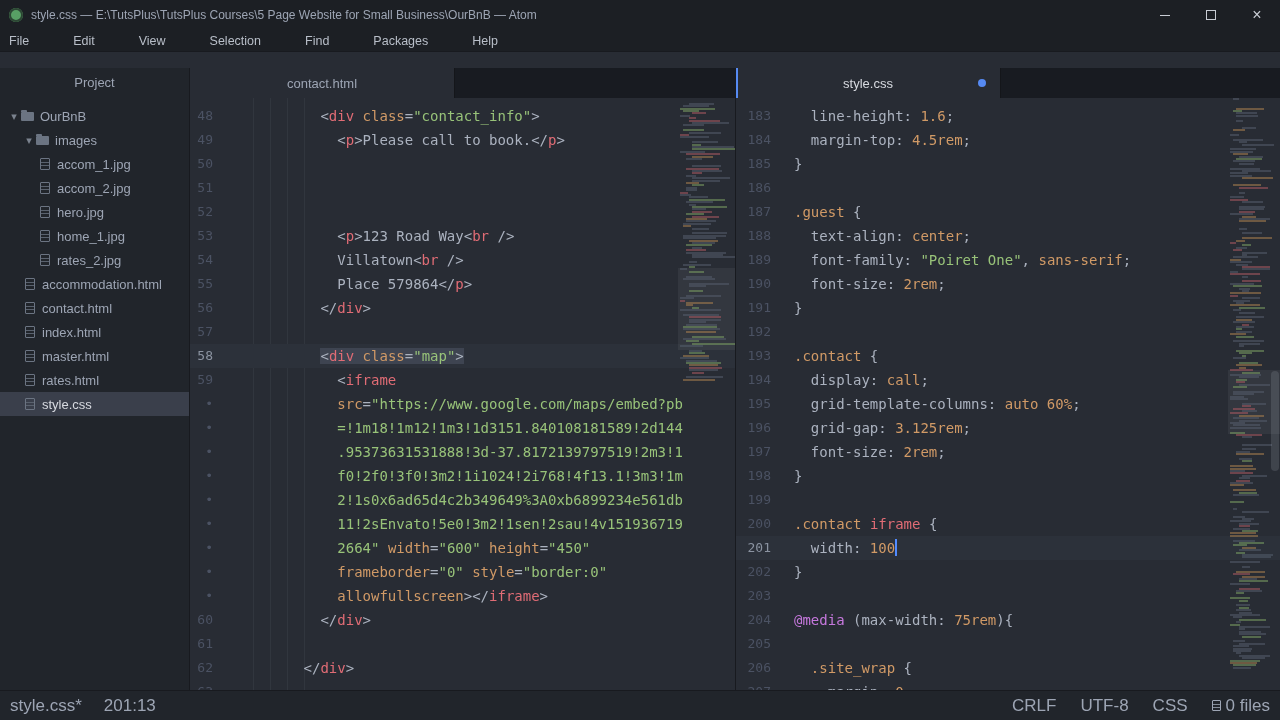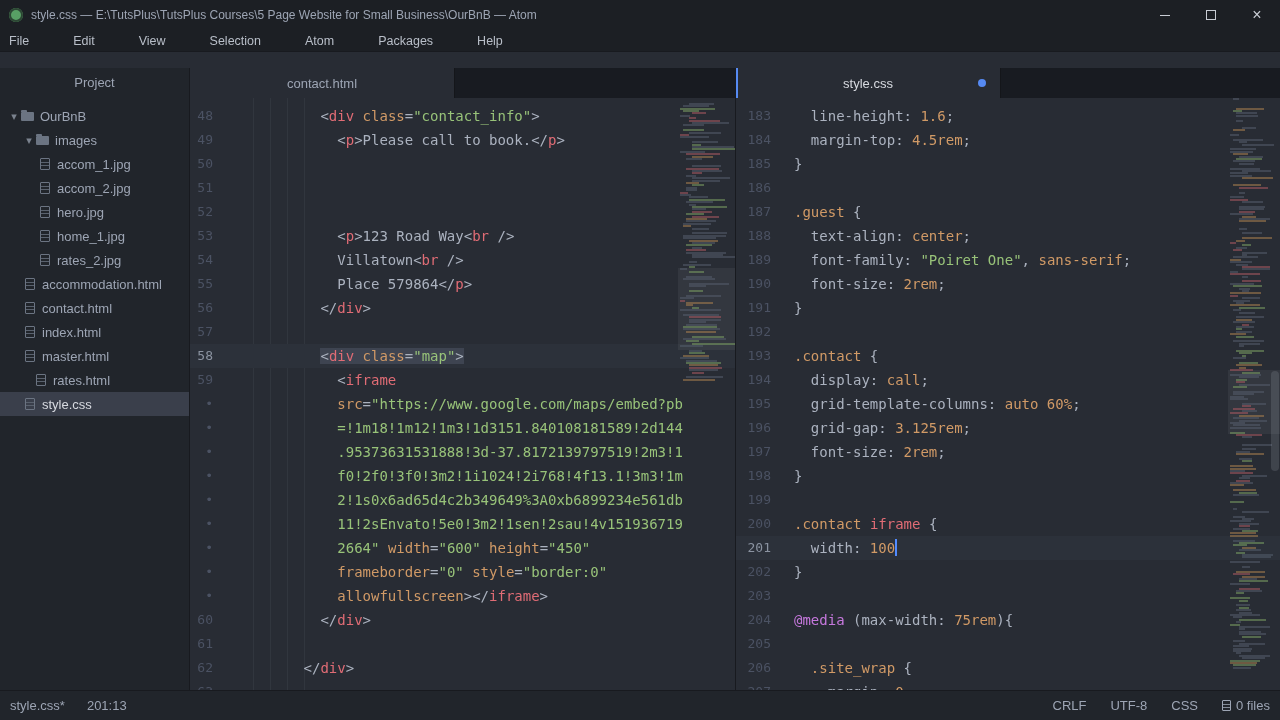--- a/index.html
+++ b/index.html
@@ -88,21 +88,21 @@
   .pane-right .minimap { width:52px; }
   .mbar { position:absolute; height:2px; opacity:0.55; }
   .mm-overlay { position:absolute; left:0; right:0; background:rgba(255,255,255,0.055); }
   .pane-left  .mm-overlay { top:170px; height:82px; }
   .pane-right .mm-overlay { top:272px; height:64px; }
   .vscroll { position:absolute; right:1px; top:273px; width:8px; height:100px;
              background:rgba(171,178,191,0.18); border-radius:4px; z-index:3; }
 
   
   .statusbar { height:30px; flex:0 0 30px; background:#21252b; border-top:1px solid #181a1f;
-               display:flex; align-items:center; font-size:13px; color:#9da5b4; padding:0 10px; }
+               display:flex; align-items:center; font-size:17px; color:#9da5b4; padding:0 10px; }
   .sb-left { display:flex; gap:22px; flex:1 1 auto; }
   .sb-right { display:flex; gap:24px; align-items:center; }
   .git { display:flex; align-items:center; gap:5px; }
   .doc-ico { width:9px; height:11px; border:1px solid #9da5b4; border-radius:1px; display:inline-block;
              background:linear-gradient(transparent 3px,#848c99 3px,#848c99 4px,transparent 4px,
                         transparent 6px,#848c99 6px,#848c99 7px,transparent 7px); }
 </style>
 </head>
 <body>
 
@@ -120,21 +120,21 @@
     <span class="win-btn">
         <span class="glyph-close">×</span>
       </span>
   </header>
 
   <nav class="menubar" id="menubar">
       <span class="menu-item">File</span>
       <span class="menu-item">Edit</span>
       <span class="menu-item">View</span>
       <span class="menu-item">Selection</span>
-      <span class="menu-item">Atom</span>
+      <span class="menu-item">Find</span>
       <span class="menu-item">Packages</span>
       <span class="menu-item">Help</span>
     </nav>
 
   <div class="main">
 
     <aside class="sidebar">
       <div class="side-header">Project</div>
       <div class="tree" id="tree">
           <div class="tree-row" style="padding-left: 8px;">
@@ -176,21 +176,21 @@
             <span>contact.html</span>
           </div>
           <div class="tree-row" style="padding-left: 23px;">
             <span class="icon-file"></span>
             <span>index.html</span>
           </div>
           <div class="tree-row" style="padding-left: 23px;">
             <span class="icon-file"></span>
             <span>master.html</span>
           </div>
-          <div class="tree-row" style="padding-left: 34px;">
+          <div class="tree-row" style="padding-left: 23px;">
             <span class="icon-file"></span>
             <span>rates.html</span>
           </div>
           <div class="tree-row selected" style="padding-left: 23px;">
             <span class="icon-file"></span>
             <span>style.css</span>
           </div>
         </div>
     </aside>
 

